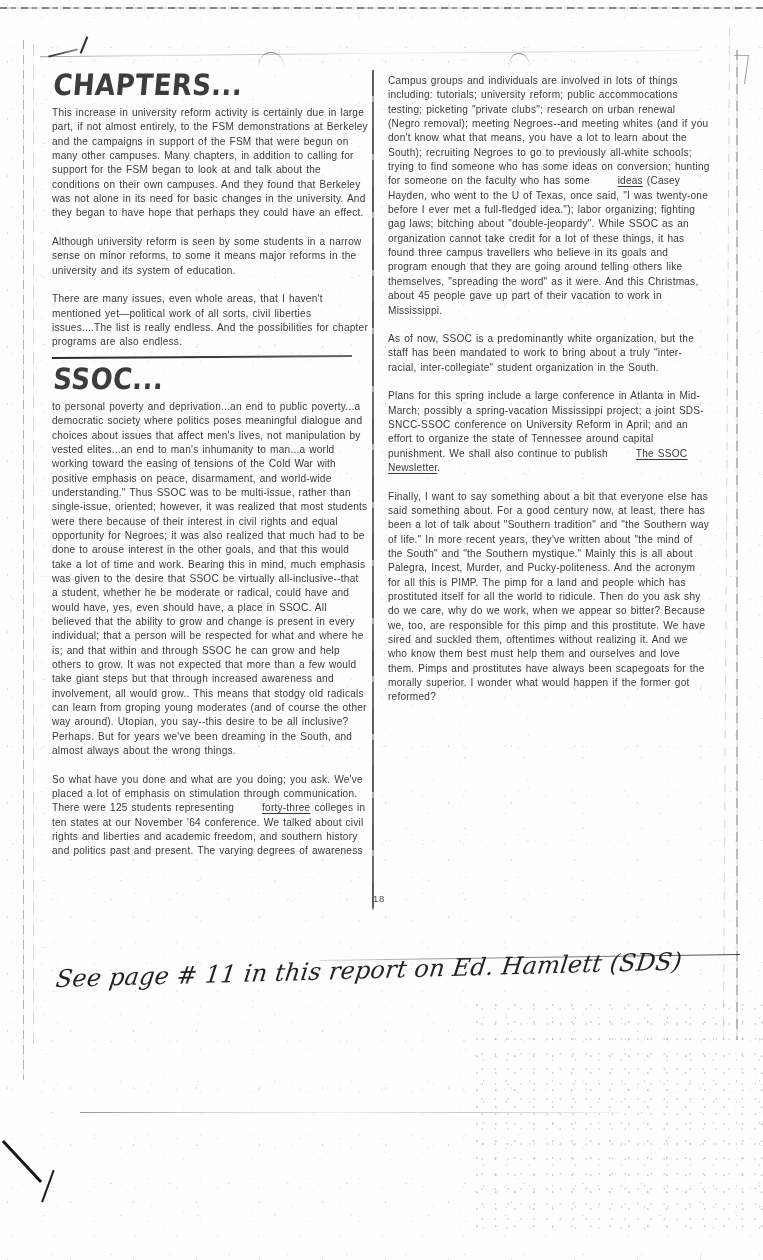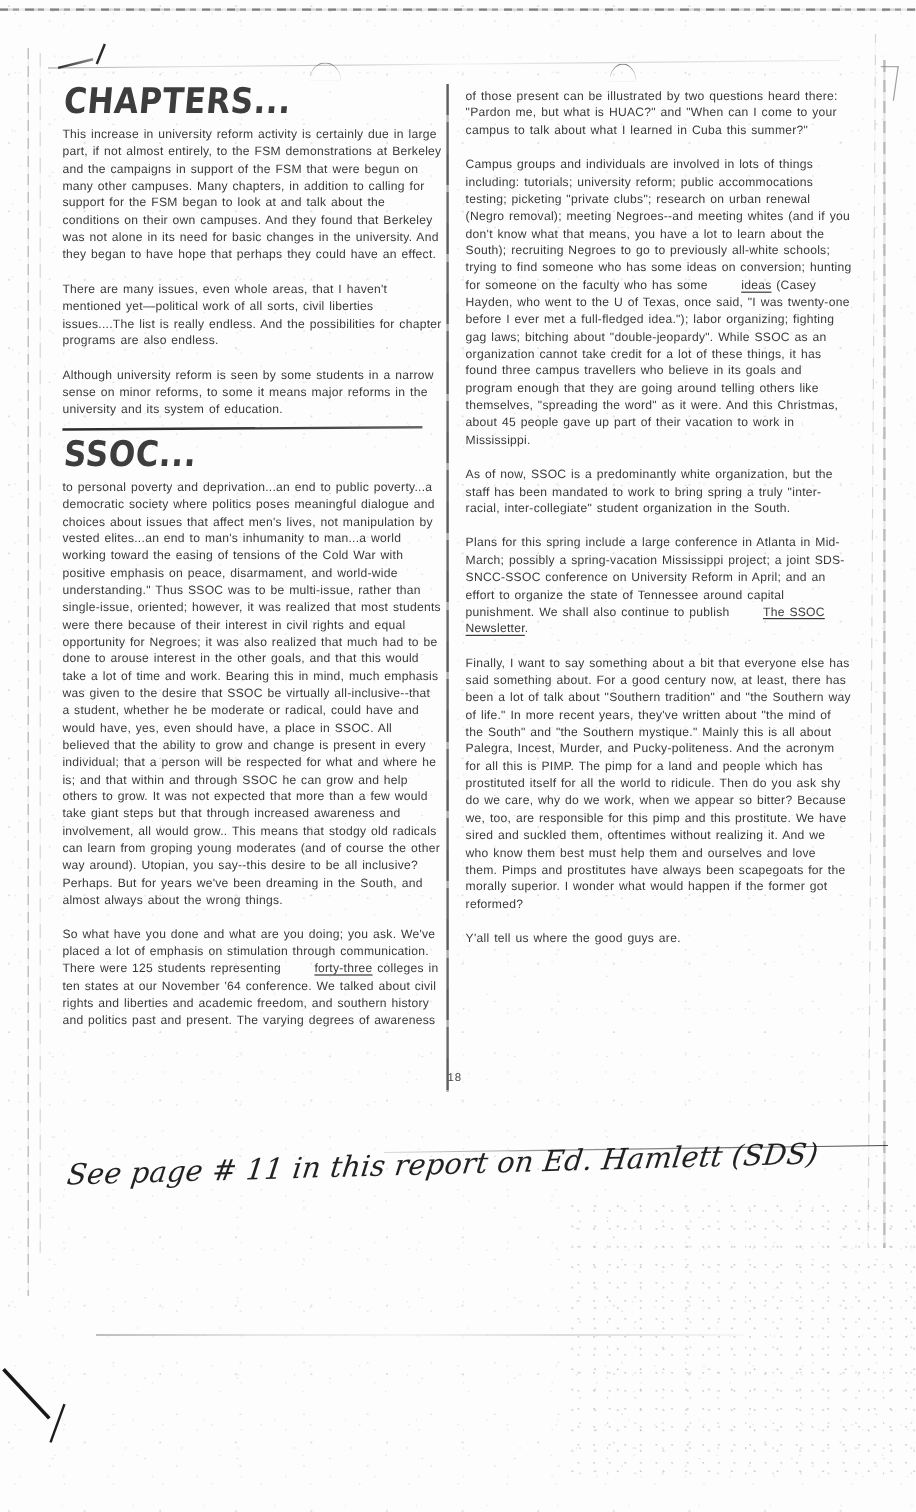--- a/index.html
+++ b/index.html
@@ -241,41 +241,39 @@
   <div class="hand-rule"></div>
 
   <div class="col-divider"></div>
 
   <div class="col col-left">
     <div class="heading-wrap">
       <span class="heading">CHAPTERS...</span>
     </div>
     <div id="left-body">
         <p>This increase in university reform activity is certainly due in large part, if not almost entirely, to the FSM demonstrations at Berkeley and the campaigns in support of the FSM that were begun on many other campuses.  Many chapters, in addition to calling for support for the FSM began to look at and talk about the conditions on their own campuses.  And they found that Berkeley was not alone in its need for basic changes in the university.  And they began to have hope that perhaps they could have an effect.</p>
+        <p>Although university reform is seen by some students in a narrow sense on minor reforms, to some it means major reforms in the university and its system of education.</p>
         <p>There are many issues, even whole areas, that I haven't mentioned yet—political work of all sorts, civil liberties issues....The list is really endless. And the possibilities for chapter programs are also endless.</p>
-        <p>Although university reform is seen by some students in a narrow sense on minor reforms, to some it means major reforms in the university and its system of education.</p>
       </div>
     <div class="rule"></div>
     <div class="heading-wrap" id="ssoc-heading-wrap">
       <span class="heading">SSOC...</span>
     </div>
     <div id="left-body2">
         <p><span>to personal poverty and deprivation...an end to public poverty...a democratic society where politics poses meaningful dialogue and choices about issues that affect men's lives, not manipulation by vested elites...an end to man's inhumanity to man...a world working toward the easing of tensions of the Cold War with positive emphasis on peace, disarmament, and world-wide understanding."  Thus SSOC was to be multi-issue, rather than single-issue, oriented; however, it was realized that most students were there because of their interest in civil rights and equal opportunity for Negroes; it was also realized that much had to be done to arouse interest in the other goals, and that this would take a lot of time and work.  Bearing this in mind, much emphasis was given to the desire that SSOC be virtually all-inclusive--that a student, whether he be moderate or radical, could have and would have, yes, even should have, a place in SSOC. All believed that the ability to grow and change is present in every individual; that a person will be respected for what and where he is; and that within and through SSOC he can grow and help others to grow.  It was not expected that more than a few would take giant steps but that through increased awareness and involvement, all would grow.. This means that stodgy old radicals can learn from groping young moderates (and of course the other way around).  Utopian, you say--this desire to be all inclusive?  Perhaps. But for years we've been dreaming in the South, and almost always about the wrong things.</span></p>
         <p><span>So what have you done and what are you doing; you ask.  We've placed a lot of emphasis on stimulation through communication.  There were 125 students representing </span><span class="u">forty-three</span><span> colleges in ten states at our November '64 conference.  We talked about civil rights and liberties and academic freedom, and southern history and politics past and present.  The varying degrees of awareness</span></p>
       </div>
   </div>
 
   <div class="col col-right">
     <div id="right-body">
-        <p><span>of those present can be illustrated by two questions heard there:  "Pardon me, but what is HUAC?" and "When can I come to your campus to talk about what I learned in Cuba this summer?"</span></p>
         <p><span>Campus groups and individuals are involved in lots of things including:  tutorials; university reform; public accommocations testing; picketing "private clubs"; research on urban renewal (Negro removal); meeting Negroes--and meeting whites (and if you don't know what that means, you have a lot to learn about the South); recruiting Negroes to go to previously all-white schools; trying to find someone who has some ideas on conversion; hunting for someone on the faculty who has some </span><span class="u">ideas</span><span> (Casey Hayden, who went to the U of Texas, once said, "I was twenty-one before I ever met a full-fledged idea."); labor organizing; fighting gag laws; bitching about "double-jeopardy".  While SSOC as an organization cannot take credit for a lot of these things, it has found three campus travellers who believe in its goals and program enough that they are going around telling others like themselves, "spreading the word" as it were.  And this Christmas, about 45 people gave up part of their vacation to work in Mississippi.</span></p>
-        <p><span>As of now, SSOC is a predominantly white organization, but the staff has been mandated to work to bring spring a truly "inter-racial, inter-collegiate" student organization in the South.</span></p>
+        <p><span>As of now, SSOC is a predominantly white organization, but the staff has been mandated to work to bring about a truly "inter-racial, inter-collegiate" student organization in the South.</span></p>
         <p><span>Plans for this spring include a large conference in Atlanta in Mid-March; possibly a spring-vacation Mississippi project; a joint SDS-SNCC-SSOC conference on University Reform in April; and an effort to organize the state of Tennessee around capital punishment.  We shall also continue to publish </span><span class="u">The SSOC Newsletter</span><span>.</span></p>
         <p><span>Finally, I want to say something about a bit that everyone else has said something about.  For a good century now, at least, there has been a lot of talk about "Southern tradition" and "the Southern way of life."  In more recent years, they've written about "the mind of the South" and "the Southern mystique."  Mainly this is all about Palegra, Incest, Murder, and Pucky-politeness.  And the acronym for all this is PIMP. The pimp for a land and people which has prostituted itself for all the world to ridicule. Then do you ask shy do we care, why do we work, when we appear so bitter?  Because we, too, are responsible for this pimp and this prostitute.  We have sired and suckled them, oftentimes without realizing it.  And we who know them best must help them and ourselves and love them.  Pimps and prostitutes have always been scapegoats for the morally superior.  I wonder what would happen if the former got reformed?</span></p>
-        <p><span>Y'all tell us where the good guys are.</span></p>
       </div>
   </div>
 
   <div class="page-number">18</div>
 
   <div class="handwriting">See page # 11 in this report on Ed. Hamlett  (SDS)</div>
 
 </div>
 
 </body></html>

